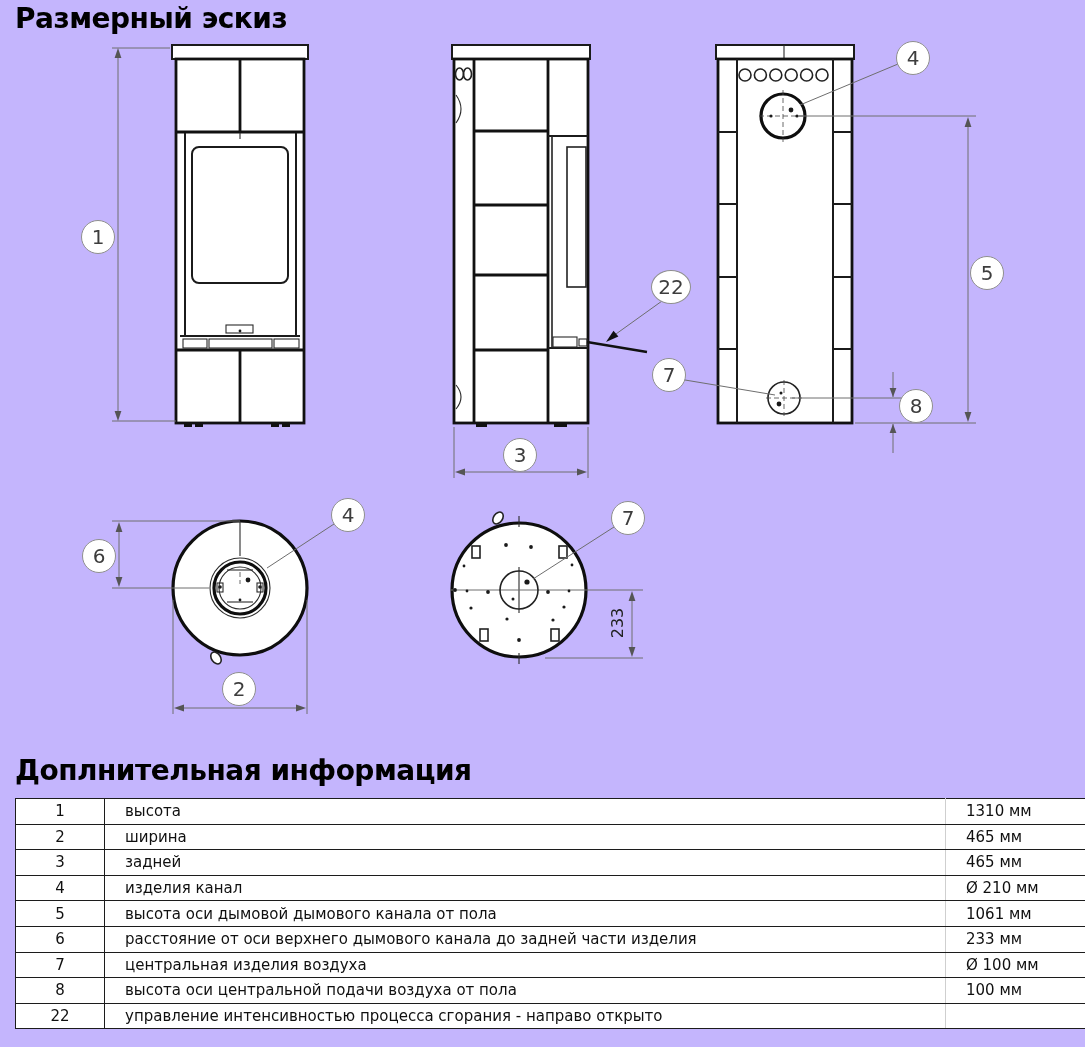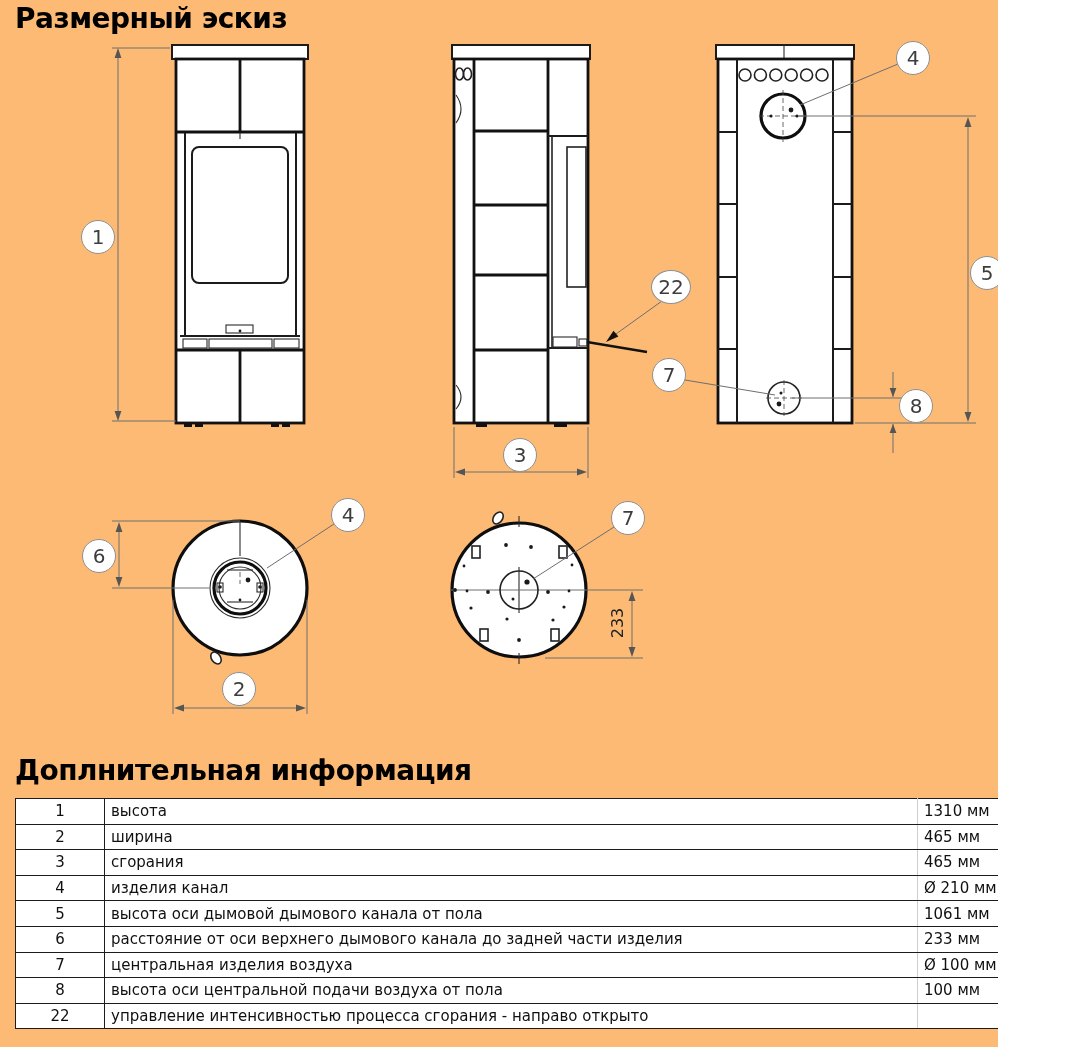--- a/index.html
+++ b/index.html
@@ -1,16 +1,16 @@
 <!DOCTYPE html>
 <html><head>
 <meta charset="utf-8">
 <style>
   html,body{margin:0;padding:0;background:#fff;}
-  .canvas{position:relative;width:998px;height:1047px;background:#fdba74;overflow:hidden;
+  .canvas{position:relative;width:1085px;height:1047px;background:#c4b5fd;overflow:hidden;
           font-family:"DejaVu Sans","Liberation Sans",sans-serif;color:#000;}
   .page-title{position:absolute;left:15px;top:2px;margin:0;font-size:28px;font-weight:bold;
           letter-spacing:-0.5px;color:#000;}
   .section-title{position:absolute;left:15px;top:754px;margin:0;font-size:28px;font-weight:bold;
           letter-spacing:-0.5px;color:#000;}
   svg.drawing{position:absolute;left:0;top:0;}
   
   .ln1{stroke:#2a2a2a;stroke-width:1.1;fill:none;}
   .ln15{stroke:#222;stroke-width:1.6;fill:none;}
   .ln2{stroke:#1b1b1b;stroke-width:2;fill:none;}
@@ -28,21 +28,21 @@
            font-size:20px;color:#3d3d3d;box-sizing:border-box;}
   .balloon.wide{width:40px;}
   .dim-rot{position:absolute;left:596px;top:599px;width:42px;height:48px;display:flex;
            align-items:center;justify-content:center;transform:rotate(-90deg);
            font-size:16px;color:#222;}
   
   .info-table{position:absolute;left:15px;top:798px;width:1053px;border-collapse:collapse;
            table-layout:fixed;font-size:15px;color:#101010;background:#fff;
            border:1.6px solid #1c1c1c;}
   .info-table td{border-top:1.6px solid #1c1c1c;border-bottom:1.6px solid #1c1c1c;
-           height:24.6px;padding:0 6px;overflow:hidden;white-space:nowrap;vertical-align:middle;}
+           height:24.6px;padding:0 20px;overflow:hidden;white-space:nowrap;vertical-align:middle;}
   .info-table td.c-num{width:88px;text-align:center;border-right:1.6px solid #1c1c1c;padding:0;}
   .info-table td.c-desc{width:800px;border-right:1px solid #cfcfcf;}
   .info-table td.c-val{width:143px;text-align:left;}
 </style>
 </head>
 <body>
 
 <div class="canvas">
 
   <h1 class="page-title">Размерный эскиз</h1>
@@ -265,21 +265,21 @@
         <td class="c-desc">высота</td>
         <td class="c-val">1310 мм</td>
       </tr>
       <tr>
         <td class="c-num">2</td>
         <td class="c-desc">ширина</td>
         <td class="c-val">465 мм</td>
       </tr>
       <tr>
         <td class="c-num">3</td>
-        <td class="c-desc">сгорания</td>
+        <td class="c-desc">задней</td>
         <td class="c-val">465 мм</td>
       </tr>
       <tr>
         <td class="c-num">4</td>
         <td class="c-desc">изделия канал</td>
         <td class="c-val">Ø 210 мм</td>
       </tr>
       <tr>
         <td class="c-num">5</td>
         <td class="c-desc">высота оси дымовой дымового канала от пола</td>

